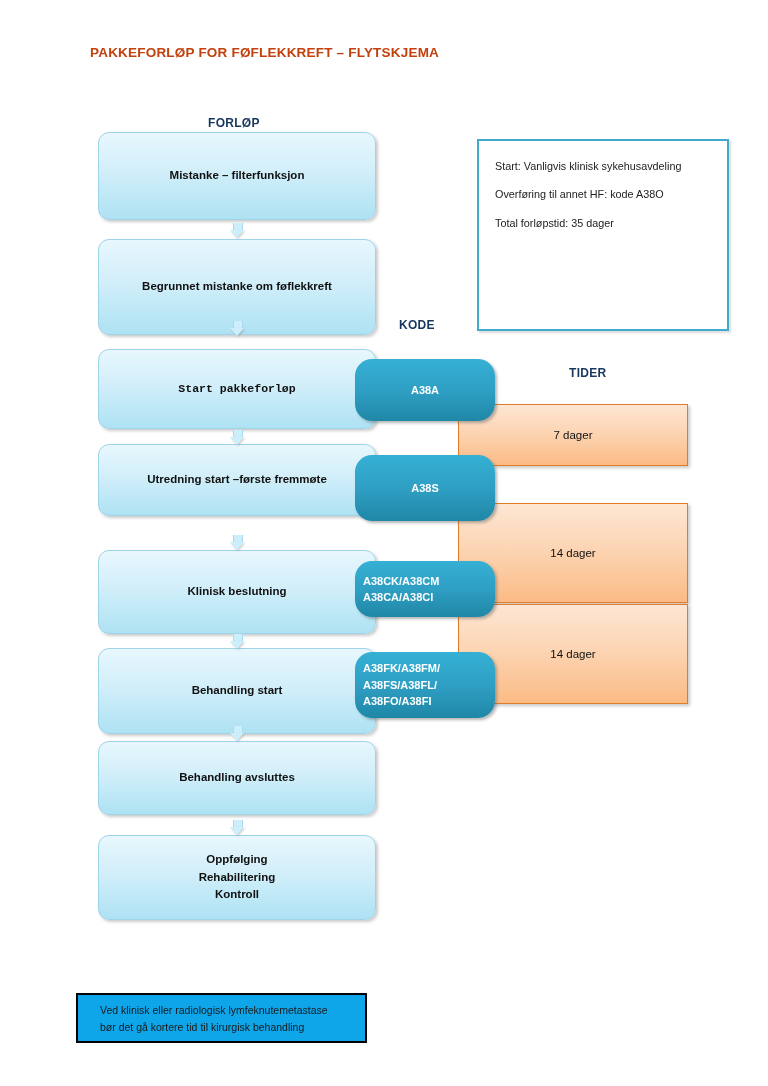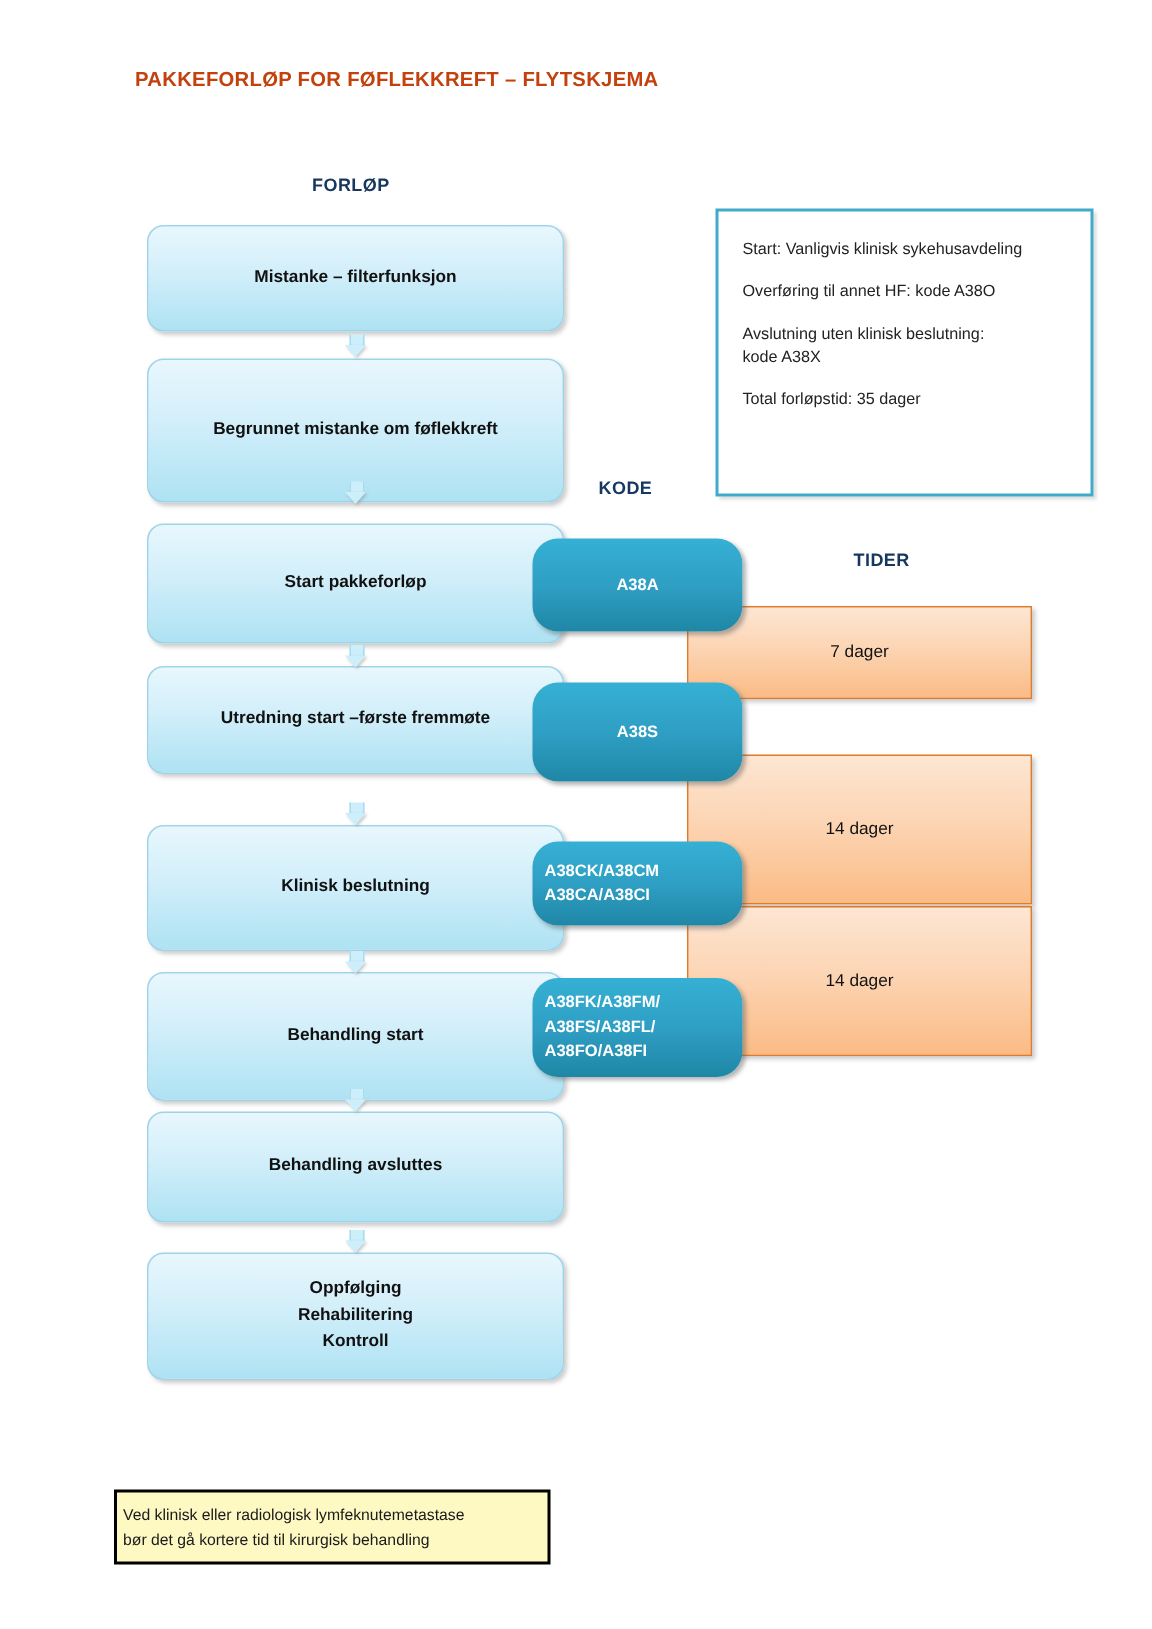--- a/index.html
+++ b/index.html
@@ -155,65 +155,63 @@
   }
 
   
   #footnote {
     position: absolute;
     left: 76px;
     top: 993px;
     width: 291px;
     height: 50px;
     border: 2.5px solid #000000;
-    background: #fef9c3;
-    box-sizing: border-box;
-    padding: 7px 4px;
+    background: #0ea5e9;
+    box-sizing: border-box;
+    padding: 7px 22px;
   }
   #footnote .note-line {
     font-size: 10.5px;
     color: #1a1a1a;
     line-height: 1.6;
     white-space: pre-line;
   }
 </style>
 </head>
 <body>
 
 <div id="page-title">PAKKEFORLØP FOR FØFLEKKREFT – FLYTSKJEMA</div>
 
 <div class="col-header" id="hdr-forlop">FORLØP</div>
 <div class="col-header" id="hdr-kode">KODE</div>
 <div class="col-header" id="hdr-tider">TIDER</div>
 
 <div id="info-box">
   <div class="info-line">Start: Vanligvis klinisk sykehusavdeling</div>
   <div class="info-line">Overføring til annet HF: kode A38O</div>
-  <div class="info-line">Avslutning uten klinisk beslutning:
-kode A38X</div>
   <div class="info-line">Total forløpstid: 35 dager</div>
 </div>
 
 <div class="time-box" style="top:404px; height:62px;">
   <span class="time-label">7 dager</span>
 </div>
 <div class="time-box" style="top:503px; height:100px;">
   <span class="time-label">14 dager</span>
 </div>
 <div class="time-box" style="top:604px; height:100px;">
   <span class="time-label">14 dager</span>
 </div>
 
-<div class="proc-box" style="top:150px; height:71px;">
+<div class="proc-box" style="top:132px; height:88px;">
   <span class="proc-label">Mistanke – filterfunksjon</span>
 </div>
 <div class="proc-box" style="top:239px; height:96px;">
   <span class="proc-label">Begrunnet mistanke om føflekkreft</span>
 </div>
-<div class="proc-box" style="top:349px; height:80px;">
+<div class="proc-box" style="top:349px; height:80px;font-family:Liberation Mono, monospace;">
   <span class="proc-label">Start pakkeforløp</span>
 </div>
 <div class="proc-box" style="top:444px; height:72px;">
   <span class="proc-label">Utredning start –første fremmøte</span>
 </div>
 <div class="proc-box" style="top:550px; height:84px;">
   <span class="proc-label">Klinisk beslutning</span>
 </div>
 <div class="proc-box" style="top:648px; height:86px;">
   <span class="proc-label">Behandling start</span>

